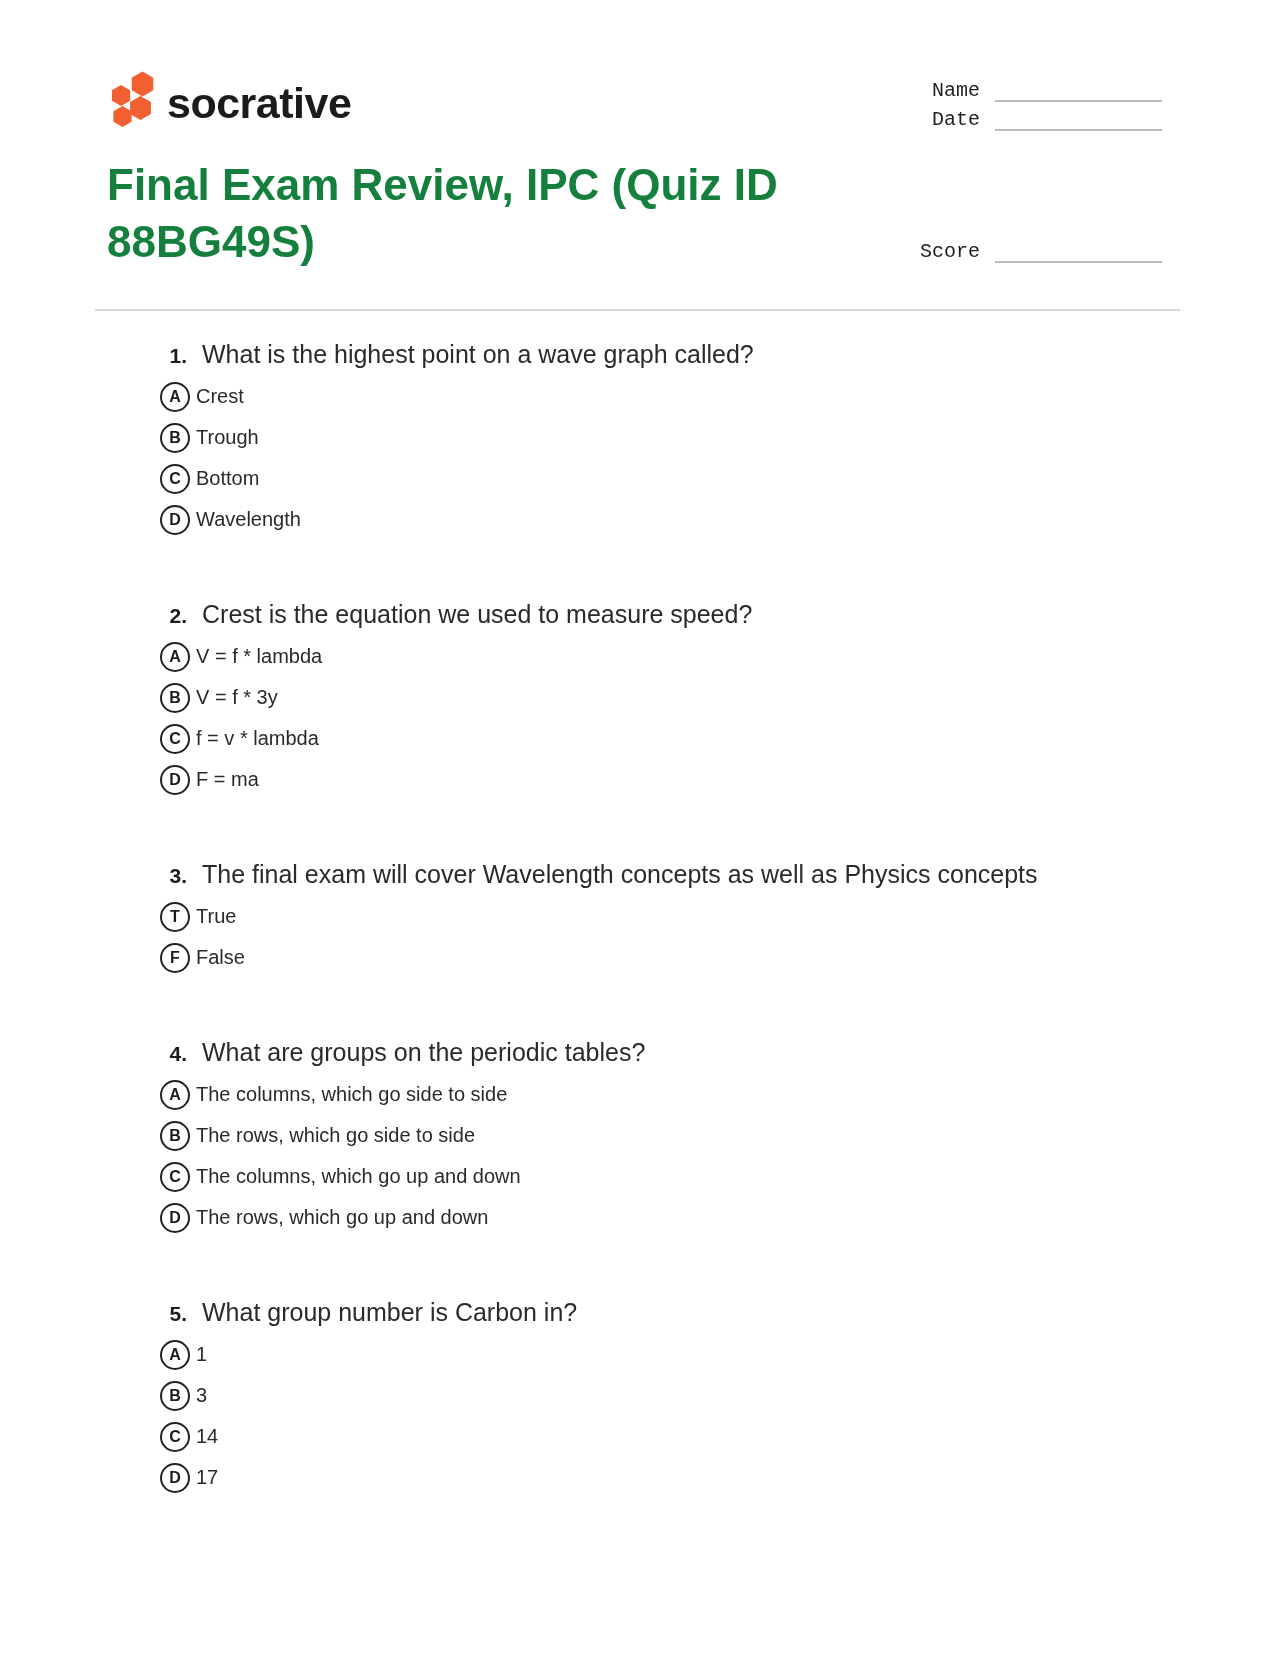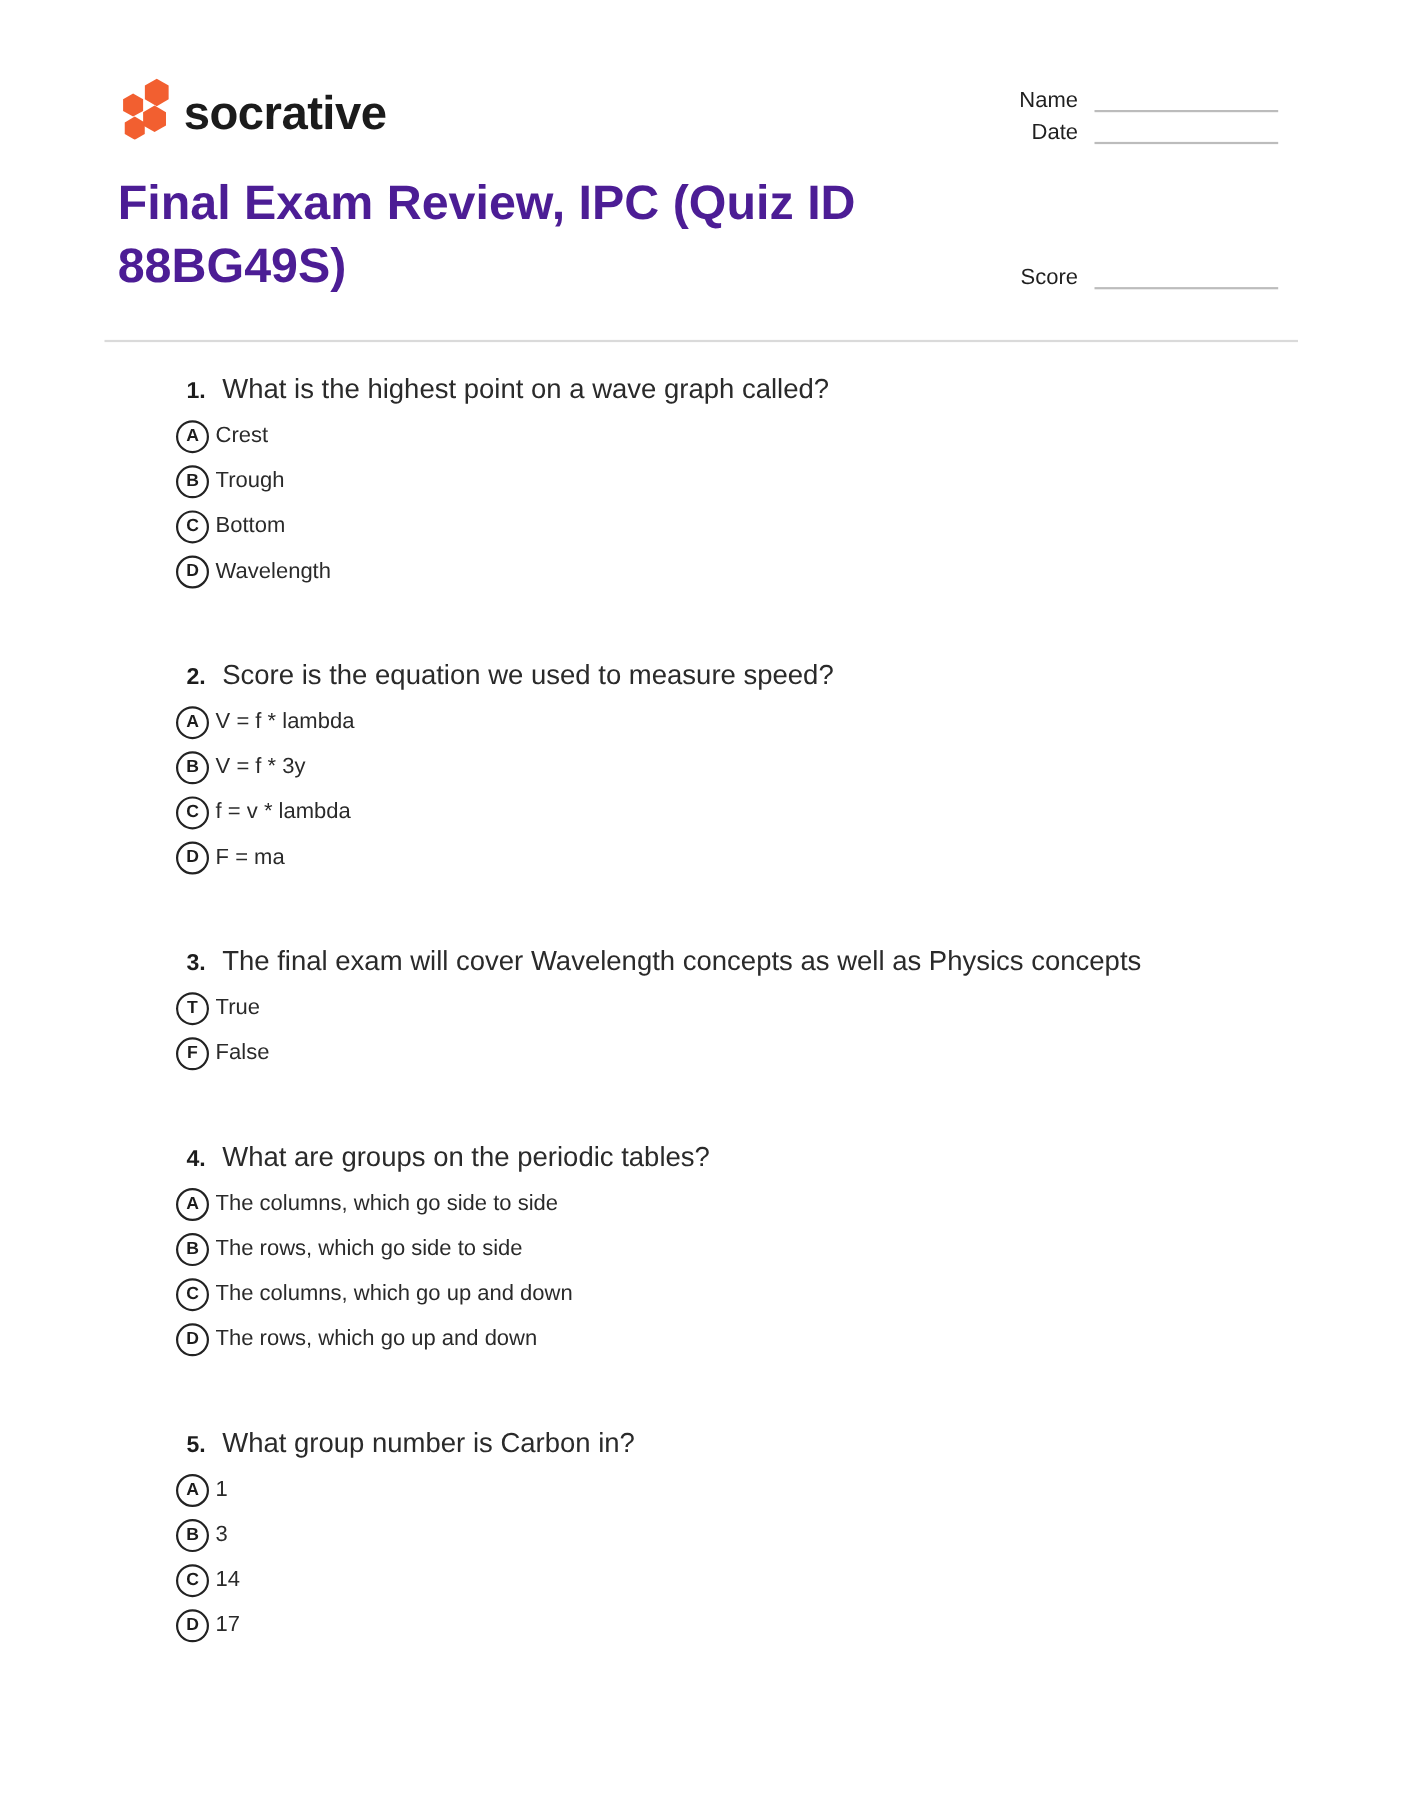--- a/index.html
+++ b/index.html
@@ -26,37 +26,37 @@
   .brand {
     font-size: 43px;
     font-weight: 700;
     color: #1b1b1b;
     letter-spacing: -0.5px;
     line-height: 1;
     margin-top: 10px;
   }
 
   
-  .fields { position: absolute; left: 875px; top: 80px; width: 290px; }
+  .fields { position: absolute; left: 875px; top: 80px; width: 290px; font-family: Liberation Mono, monospace; }
   .field-row { display: flex; align-items: flex-end; height: 22px; margin-bottom: 7px; }
   .field-label { width: 105px; text-align: right; font-size: 20px; color: #1f1f1f; line-height: 1.1; }
   .field-line { width: 167px; margin-left: 15px; border-bottom: 2px solid #bcbcbc; height: 100%; }
   .score-field { top: 209px; margin-top: 32px; }
 
   
   .title {
     position: absolute;
     left: 107px;
     top: 156px;
     width: 745px;
     margin: 0;
     font-size: 44px;
     line-height: 1.3;
     font-weight: 700;
-    color: #4c1d95;
+    color: #15803d;
   }
 
   .divider {
     position: absolute;
     left: 95px;
     top: 309px;
     width: 1085px;
     height: 2px;
     background: #dadada;
   }
@@ -151,21 +151,21 @@
           <span class="opt-text">Bottom</span>
         </div>
         <div class="option">
           <span class="bubble">D</span>
           <span class="opt-text">Wavelength</span>
         </div>
       </div>
       <div class="question">
         <div class="q-header">
           <span class="q-num">2.</span>
-          <span class="q-text">Score is the equation we used to measure speed?</span>
+          <span class="q-text">Crest is the equation we used to measure speed?</span>
         </div>
         <div class="option">
           <span class="bubble">A</span>
           <span class="opt-text">V = f * lambda</span>
         </div>
         <div class="option">
           <span class="bubble">B</span>
           <span class="opt-text">V = f * 3y</span>
         </div>
         <div class="option">

